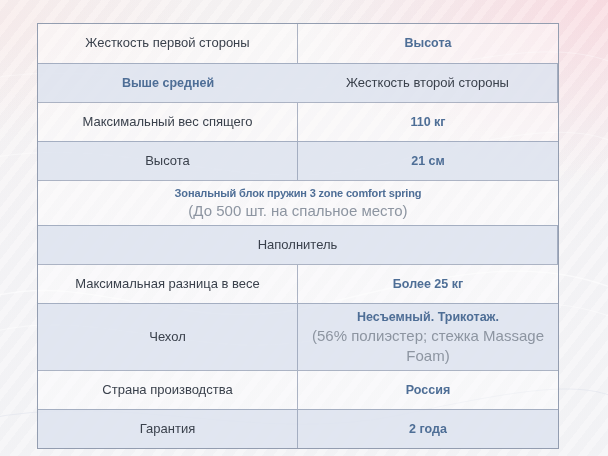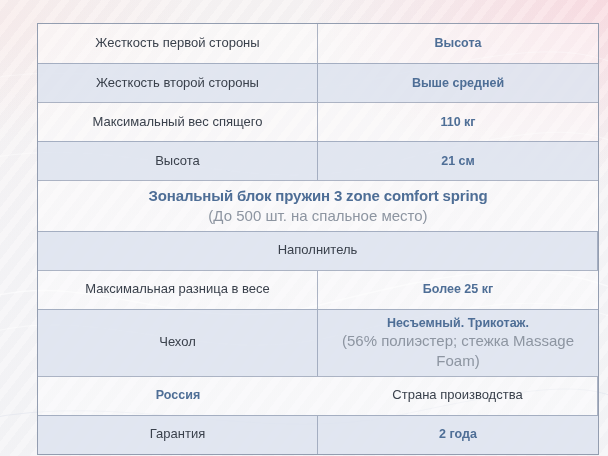--- a/index.html
+++ b/index.html
@@ -21,21 +21,21 @@
       rgba(255,255,255,0.22) 0px, rgba(255,255,255,0.22) 7px,
       rgba(222,226,234,0.10) 7px, rgba(222,226,234,0.10) 16px
     );
     pointer-events: none;
   }
   .waves { position: absolute; inset: 0; pointer-events: none; }
 
   .spec-table {
     position: absolute;
     left: 37px; top: 23px;
-    width: 562px;
+    width: 522px;
     box-sizing: border-box;
     border: 1px solid #939db0;
   }
   .trow { display: flex; min-height: 39px; box-sizing: border-box; }
   .trow + .trow { border-top: 1px solid rgba(138,150,173,0.7); }
   .trow:nth-child(odd)  { background: rgba(255,255,255,0.40); }
   .trow:nth-child(even) { background: rgba(222,228,239,0.88); }
   .cell {
     flex: 1 1 50%;
     display: flex; flex-direction: column;
@@ -49,21 +49,21 @@
     color: #3a414c;
     font-size: 13px;
     line-height: 1.3;
   }
   .cell.cvalue {
     color: #4e6e96;
     font-weight: 600;
     font-size: 12.5px;
   }
   .val { white-space: pre-line; line-height: 1.32; }
-  .val-nowrap { white-space: nowrap; font-size: 15px; letter-spacing: -0.15px; }
+  .val-nowrap { white-space: nowrap; font-size: 11px; letter-spacing: -0.15px; }
   .val-sm { font-size: 12px; }
   .note {
     display: block;
     color: #8d95a1;
     font-weight: 400;
     font-size: 15px;
     line-height: 1.32;
     white-space: pre-line;
   }
 </style>
@@ -83,24 +83,24 @@
 <div class="spec-table">
 
   <div class="trow">
     <div class="cell clabel">Жесткость первой стороны</div>
     <div class="cell cvalue">
       <span class="val">Высота</span>
     </div>
   </div>
 
   <div class="trow">
-    <div class="cell clabel">Жесткость второй стороны</div>
     <div class="cell cvalue">
       <span class="val">Выше средней</span>
     </div>
+    <div class="cell clabel">Жесткость второй стороны</div>
   </div>
 
   <div class="trow">
     <div class="cell clabel">Максимальный вес спящего</div>
     <div class="cell cvalue">
       <span class="val">110 кг</span>
     </div>
   </div>
 
   <div class="trow">
@@ -130,24 +130,24 @@
 
   <div class="trow">
     <div class="cell clabel">Чехол</div>
     <div class="cell cvalue">
       <span class="val">Несъемный. Трикотаж.</span>
       <span class="note">(56% полиэстер; стежка Massage Foam)</span>
     </div>
   </div>
 
   <div class="trow">
+    <div class="cell clabel">Страна производства</div>
     <div class="cell cvalue">
       <span class="val">Россия</span>
     </div>
-    <div class="cell clabel">Страна производства</div>
   </div>
 
   <div class="trow">
     <div class="cell clabel">Гарантия</div>
     <div class="cell cvalue">
       <span class="val">2 года</span>
     </div>
   </div>
 
 </div>

